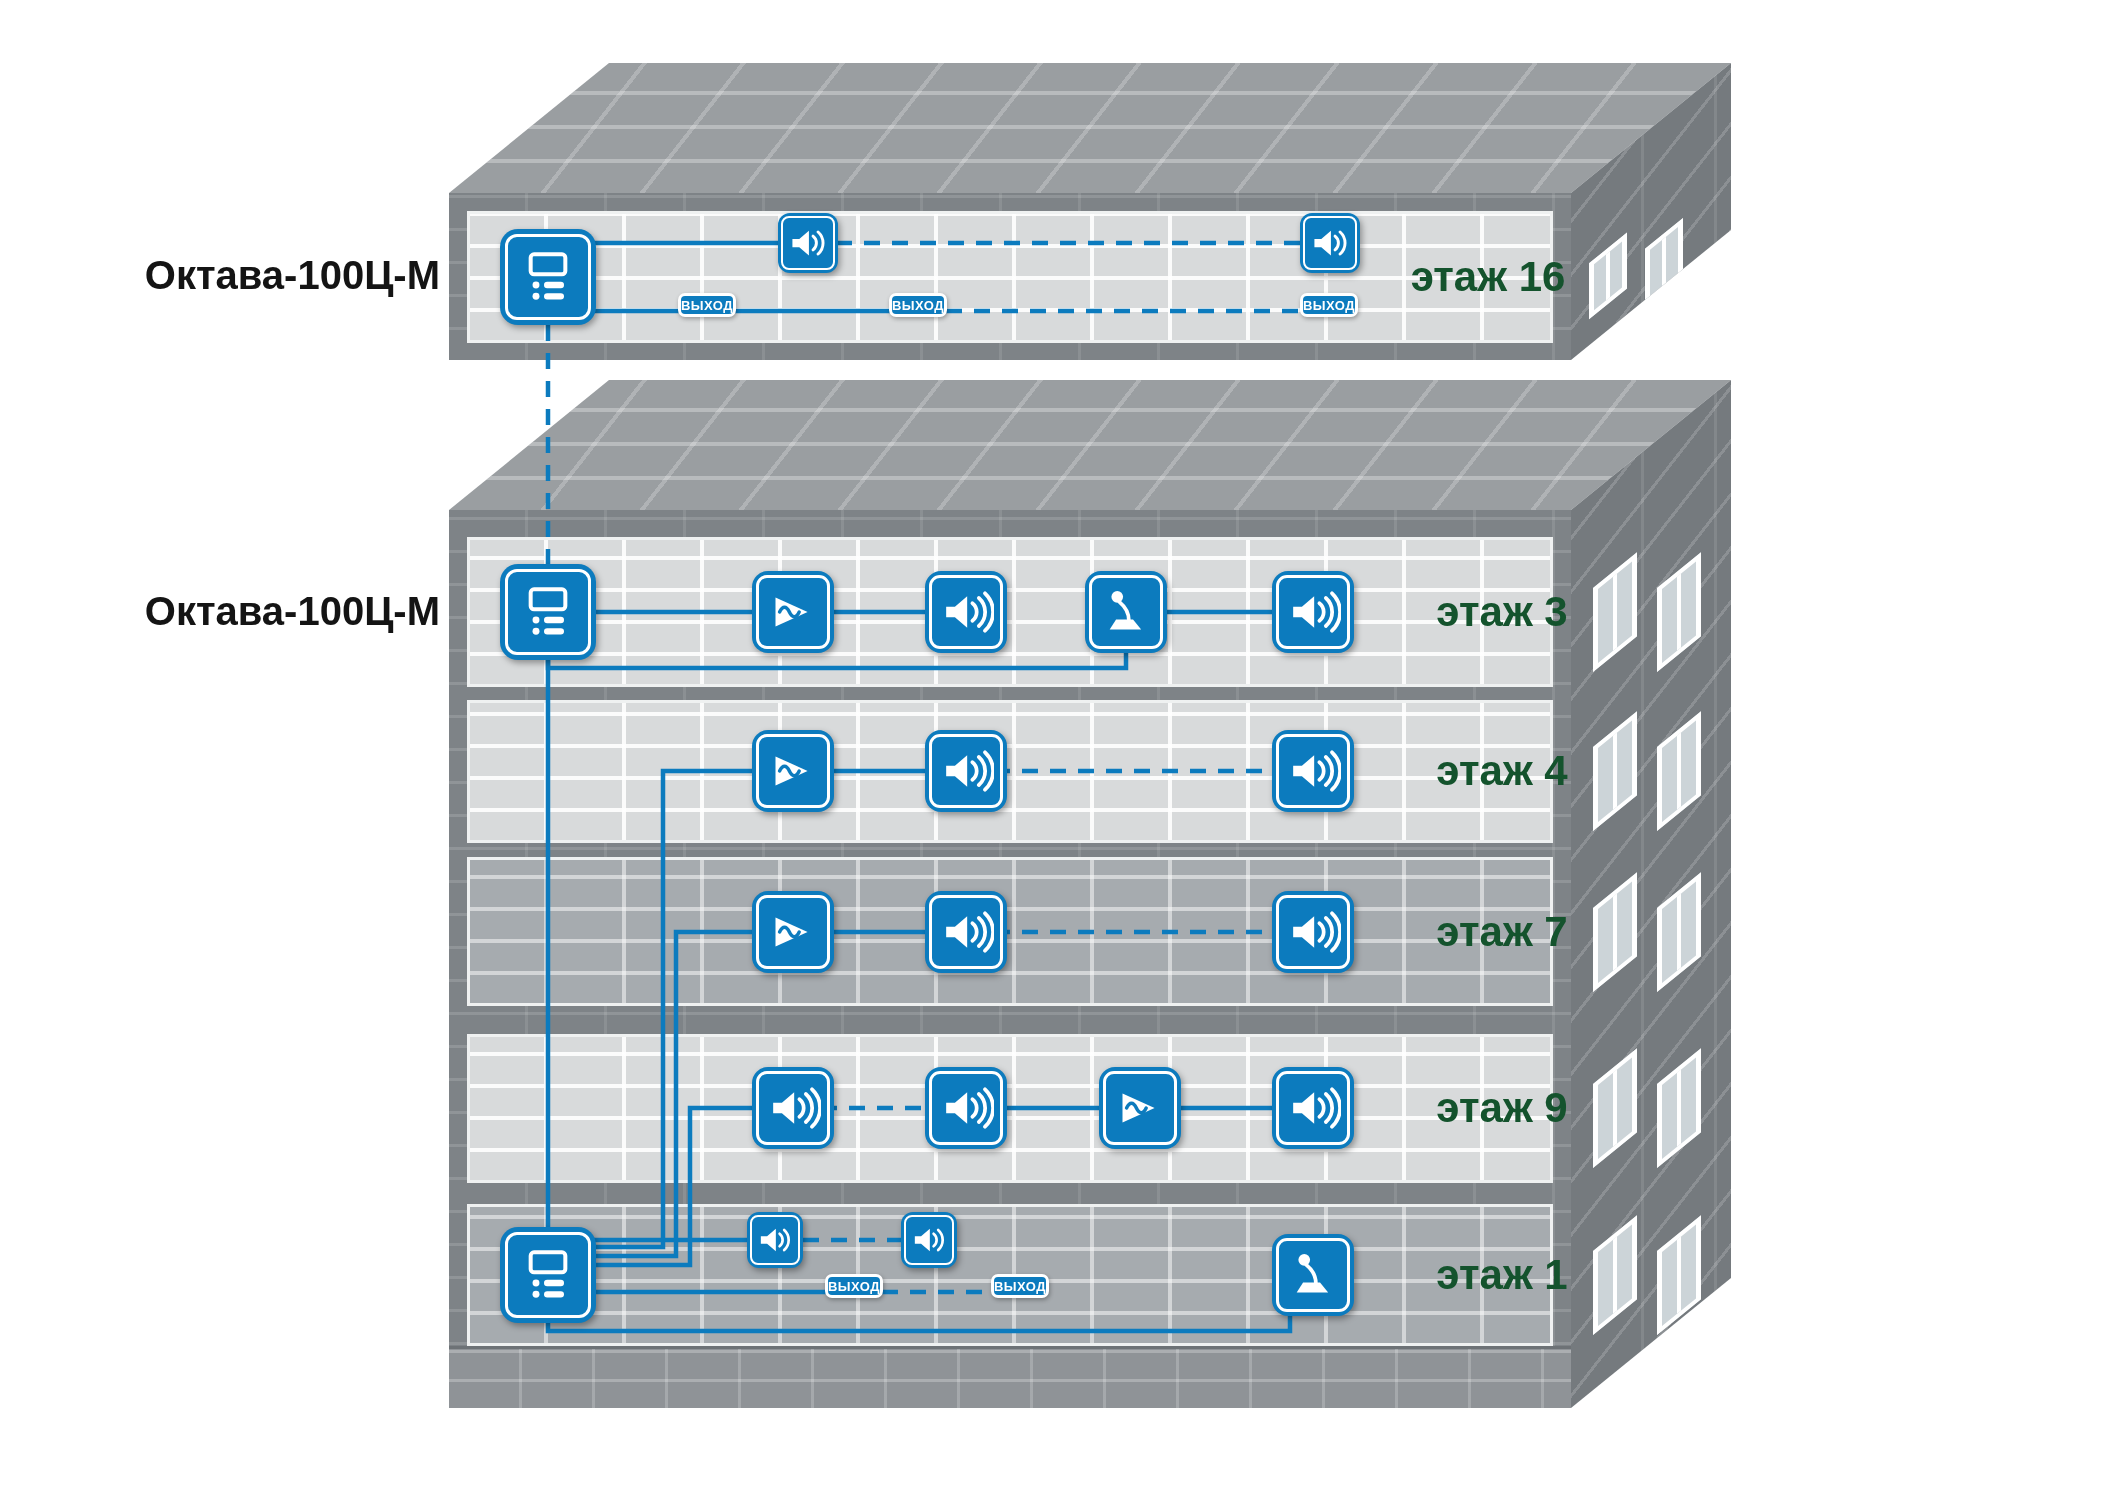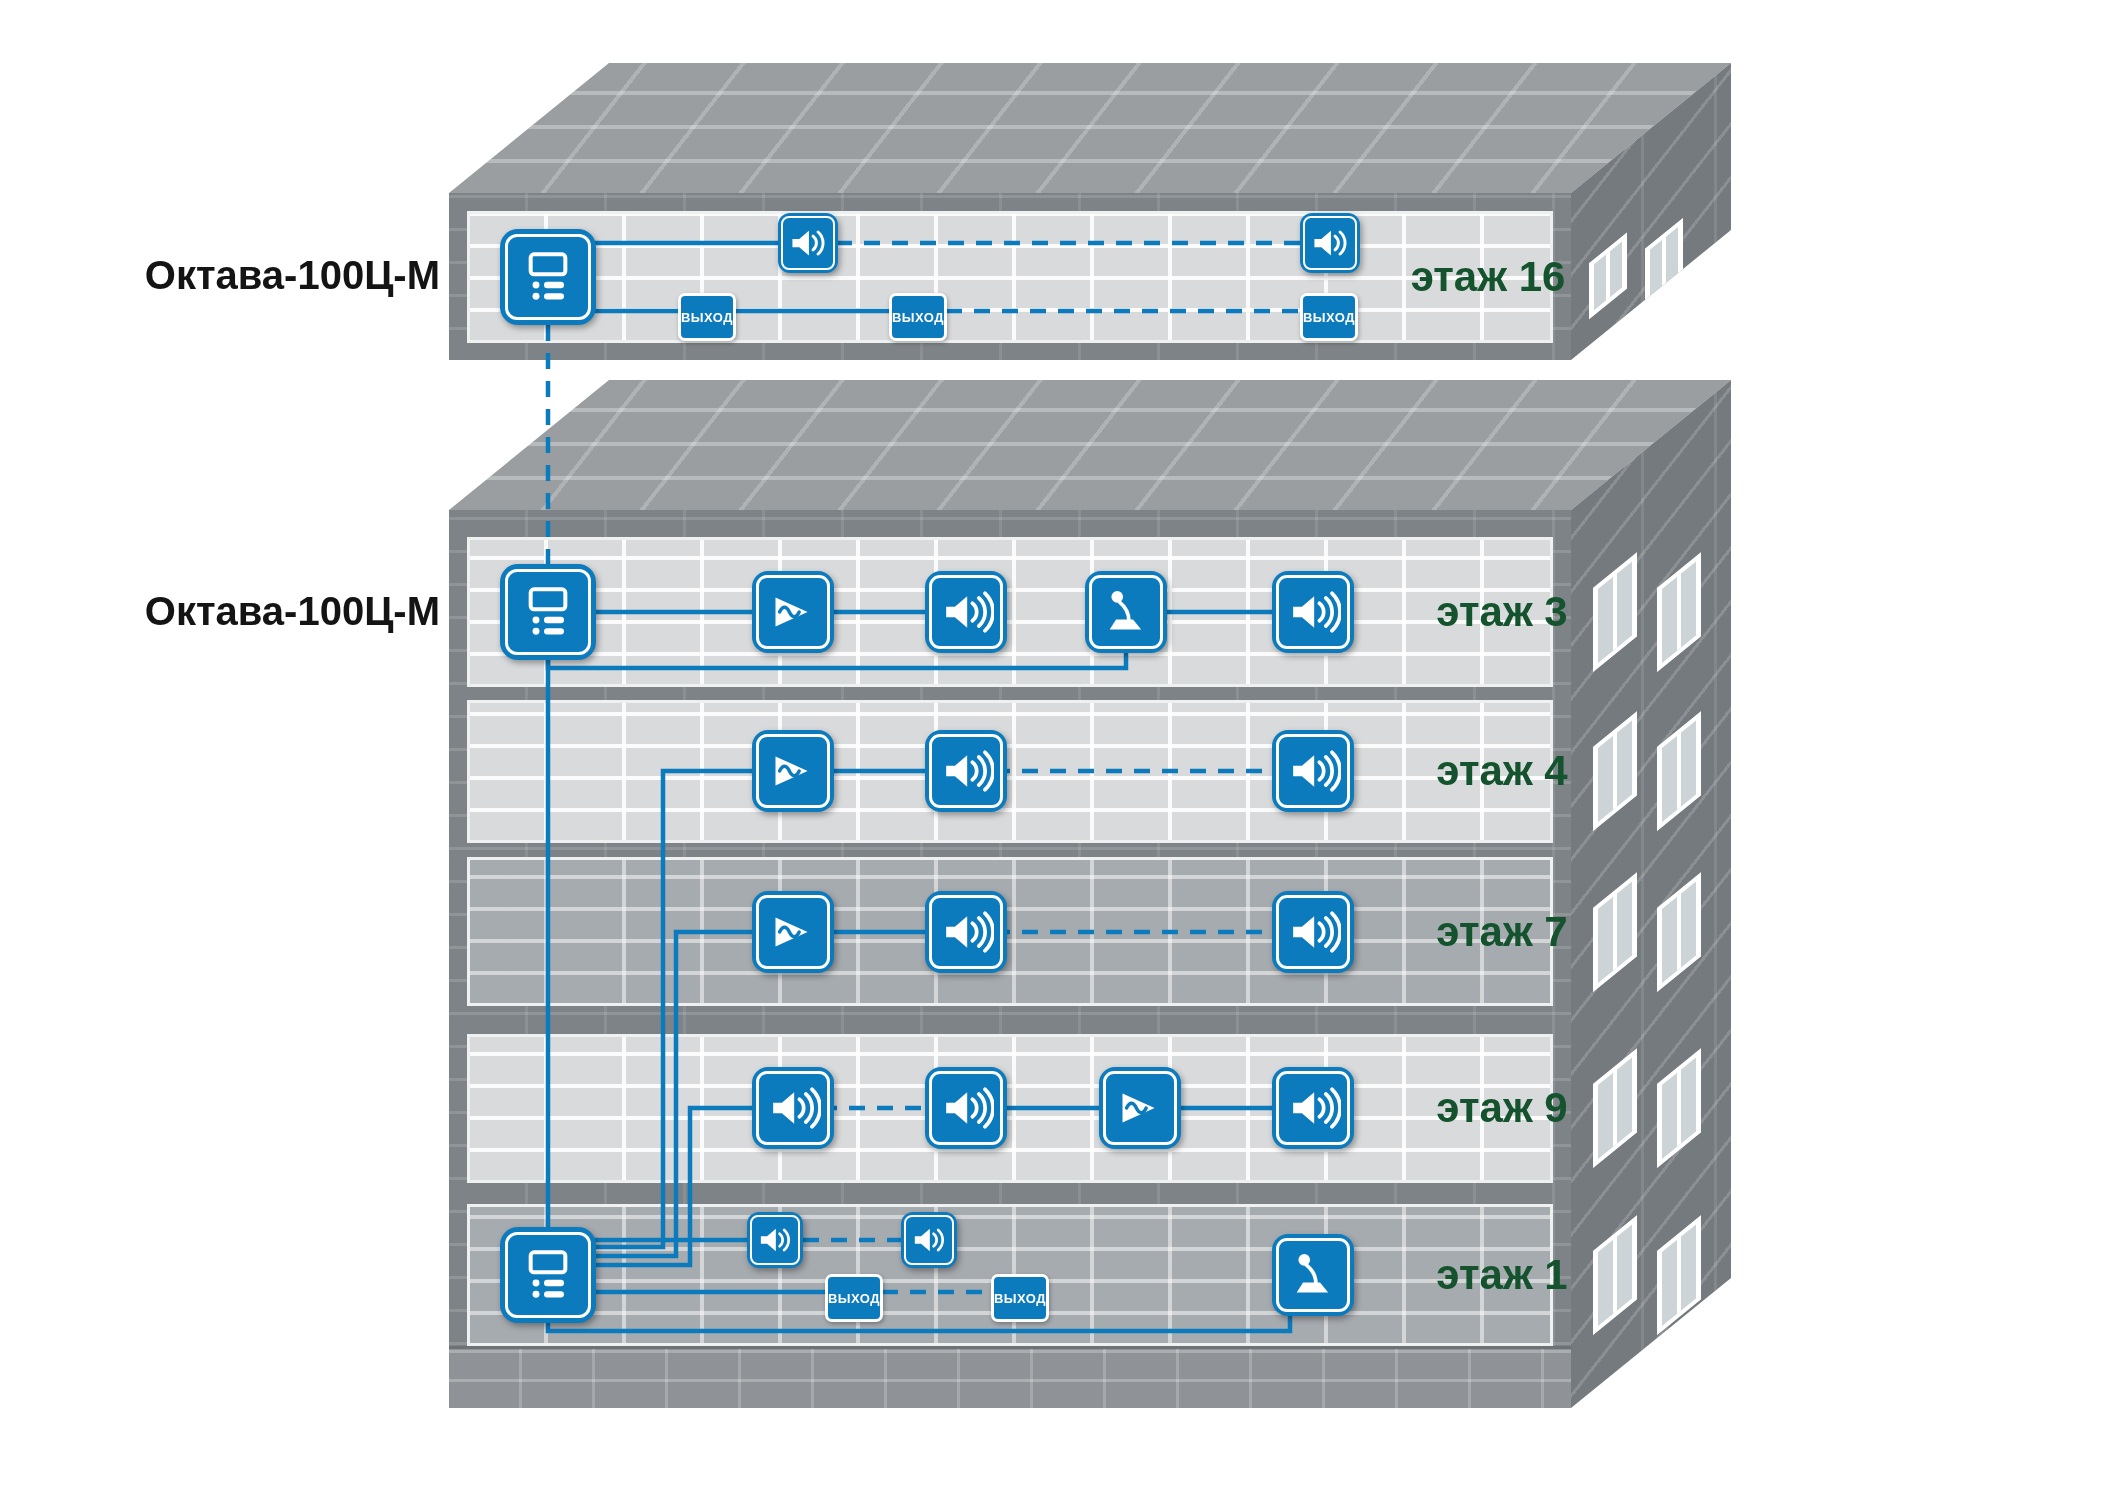--- a/index.html
+++ b/index.html
@@ -51,21 +51,21 @@
           display:flex; align-items:center; justify-content:center;
           box-shadow:2px 3px 6px rgba(0,0,0,.35); }
   .tile::after { content:""; position:absolute; border:3px solid #fff; pointer-events:none; }
   .tile-lg { width:96px; height:96px; border-radius:18px; }
   .tile-lg::after { inset:5px; border-radius:12px; }
   .tile-md { width:82px; height:82px; border-radius:16px; }
   .tile-md::after { inset:4px; border-radius:11px; }
   .tile-sm { width:60px; height:60px; border-radius:12px; }
   .tile-sm::after { inset:3px; border-width:2.5px; border-radius:8px; }
 
-  .exit { position:absolute; width:58px; height:48px; background:var(--blue); z-index:10;
+  .exit { position:absolute; width:58px; height:24px; background:var(--blue); z-index:10;
           border:3px solid #fff; border-radius:7px; color:#fff; font-size:13px; font-weight:bold;
           display:flex; align-items:center; justify-content:center; letter-spacing:.5px;
           box-shadow:1px 2px 4px rgba(0,0,0,.3); }
 
   
   .unit-label { position:absolute; width:320px; text-align:right; font-size:40px;
                 font-weight:bold; color:#141414; z-index:12; }
   .floor-label { position:absolute; width:220px; text-align:center; font-size:42px;
                  font-weight:bold; color:#14532d; z-index:12; }
   #banner { position:absolute; left:742px; top:409px; width:634px; height:70px; z-index:15;

